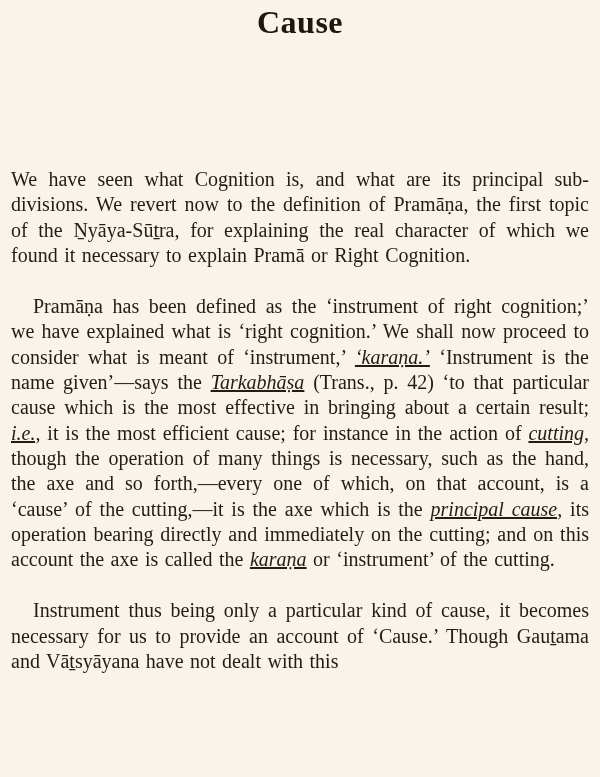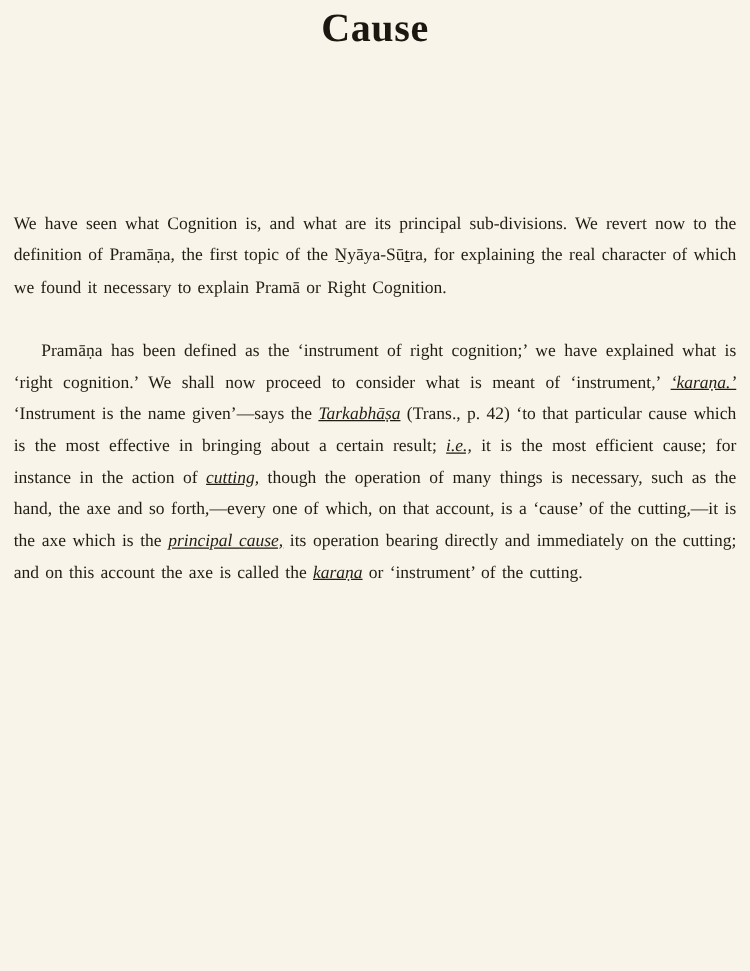--- a/index.html
+++ b/index.html
@@ -23,21 +23,21 @@
     padding-top: 4px;
     text-align: center;
     font-size: 32px;
     font-weight: bold;
     letter-spacing: 0.5px;
     color: #1c1710;
   }
   .body-text {
     margin-top: 126px;
     padding: 0 11px 0 11px;
-    font-size: 14px;
+    font-size: 20px;
     line-height: 25.3px;
     text-align: justify;
     word-spacing: 1.5px;
   }
   .body-text p {
     margin: 0 0 26px 0;
   }
   .body-text p.indent {
     text-indent: 22px;
   }
@@ -48,14 +48,15 @@
 </style>
 </head>
 <body>
 
 <div class="page">
   <h1 class="page-title">Cause</h1>
 
   <div class="body-text">
       <p class=""><span>We have seen what Cognition is, and what are its principal sub-divisions. We revert now to the definition of Pramāṇa, the first topic of the Ṉyāya-Sūṯra, for explaining the real character of which we found it necessary to explain Pramā or Right Cognition.</span></p>
       <p class="indent"><span>Pramāṇa has been defined as the ‘instrument of right cognition;’ we have explained what is ‘right cognition.’ We shall now proceed to consider what is meant of ‘instrument,’ </span><span class="it">‘karaṇa.’</span><span> ‘Instrument is the name given’—says the </span><span class="it">Tarkabhāṣa</span><span> (Trans., p. 42) ‘to that particular cause which is the most effective in bringing about a certain result; </span><span class="it">i.e.,</span><span> it is the most efficient cause; for instance in the action of </span><span class="it">cutting,</span><span> though the operation of many things is necessary, such as the hand, the axe and so forth,—every one of which, on that account, is a ‘cause’ of the cutting,—it is the axe which is the </span><span class="it">principal cause,</span><span> its operation bearing directly and immediately on the cutting; and on this account the axe is called the </span><span class="it">karaṇa</span><span> or ‘instrument’ of the cutting.</span></p>
+      <p class="indent"><span>Instrument thus being only a particular kind of cause, it becomes necessary for us to provide an account of ‘Cause.’ Though Gauṯama and Vāṯsyāyana have not dealt with this</span></p>
     </div>
 </div>
 
 </body></html>

